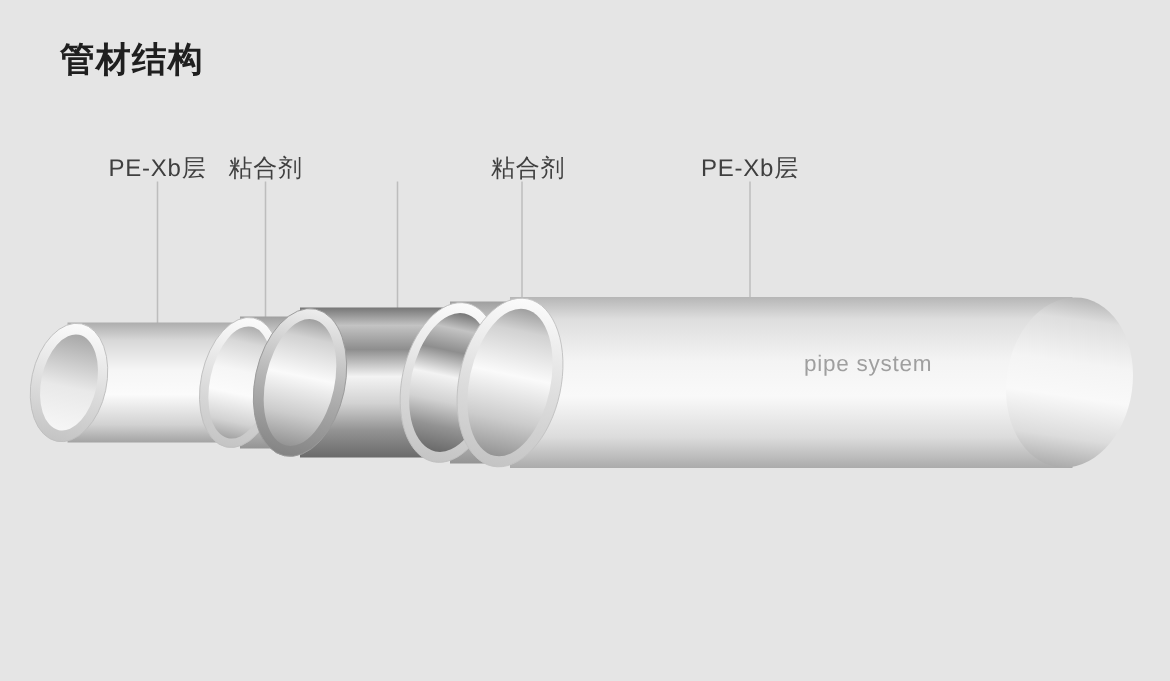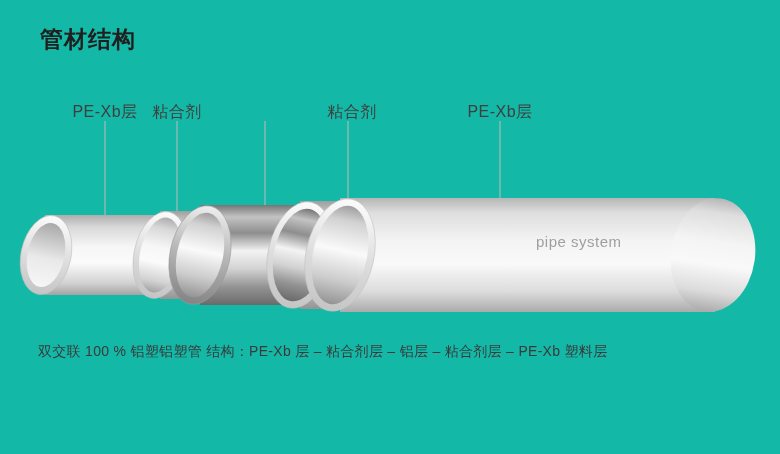--- a/index.html
+++ b/index.html
@@ -1,20 +1,20 @@
 <!DOCTYPE html>
 <html><head>
 <meta charset="utf-8">
 <style>
   html, body { margin: 0; padding: 0; background: #ffffff; }
   .page {
     position: relative;
     width: 780px;
     height: 454px;
-    background: #14b8a6;
+    background: #e5e5e5;
     overflow: hidden;
     font-family: "Liberation Sans", "DejaVu Sans", sans-serif;
   }
   .title {
     position: absolute;
     left: 40px;
     top: 24px;
     margin: 0;
     font-size: 23px;
     font-weight: 700;
@@ -151,15 +151,14 @@
         <rect x="340" y="103" width="375" height="114" fill="url(#gOuter)"></rect>
         <ellipse cx="713" cy="160" rx="42" ry="57" fill="url(#gOuter)" transform="rotate(8 713 160)"></ellipse>
         <ellipse cx="340" cy="160" rx="34" ry="57" fill="url(#gCapWhite)" stroke="#c2c2c2" stroke-width="0.6" transform="rotate(12 340 160)"></ellipse>
         <ellipse cx="340" cy="160" rx="27" ry="50" fill="url(#gAdh)" transform="rotate(12 340 160)"></ellipse>
       </g>
 
       <text class="watermark-text" x="536" y="152">pipe system</text>
     </g>
   </svg>
 
-  <div class="caption">双交联 100 % 铝塑铝塑管 结构：PE-Xb 层 – 粘合剂层 – 铝层 – 粘合剂层 – PE-Xb 塑料层</div>
 
 </div>
 
 </body></html>

